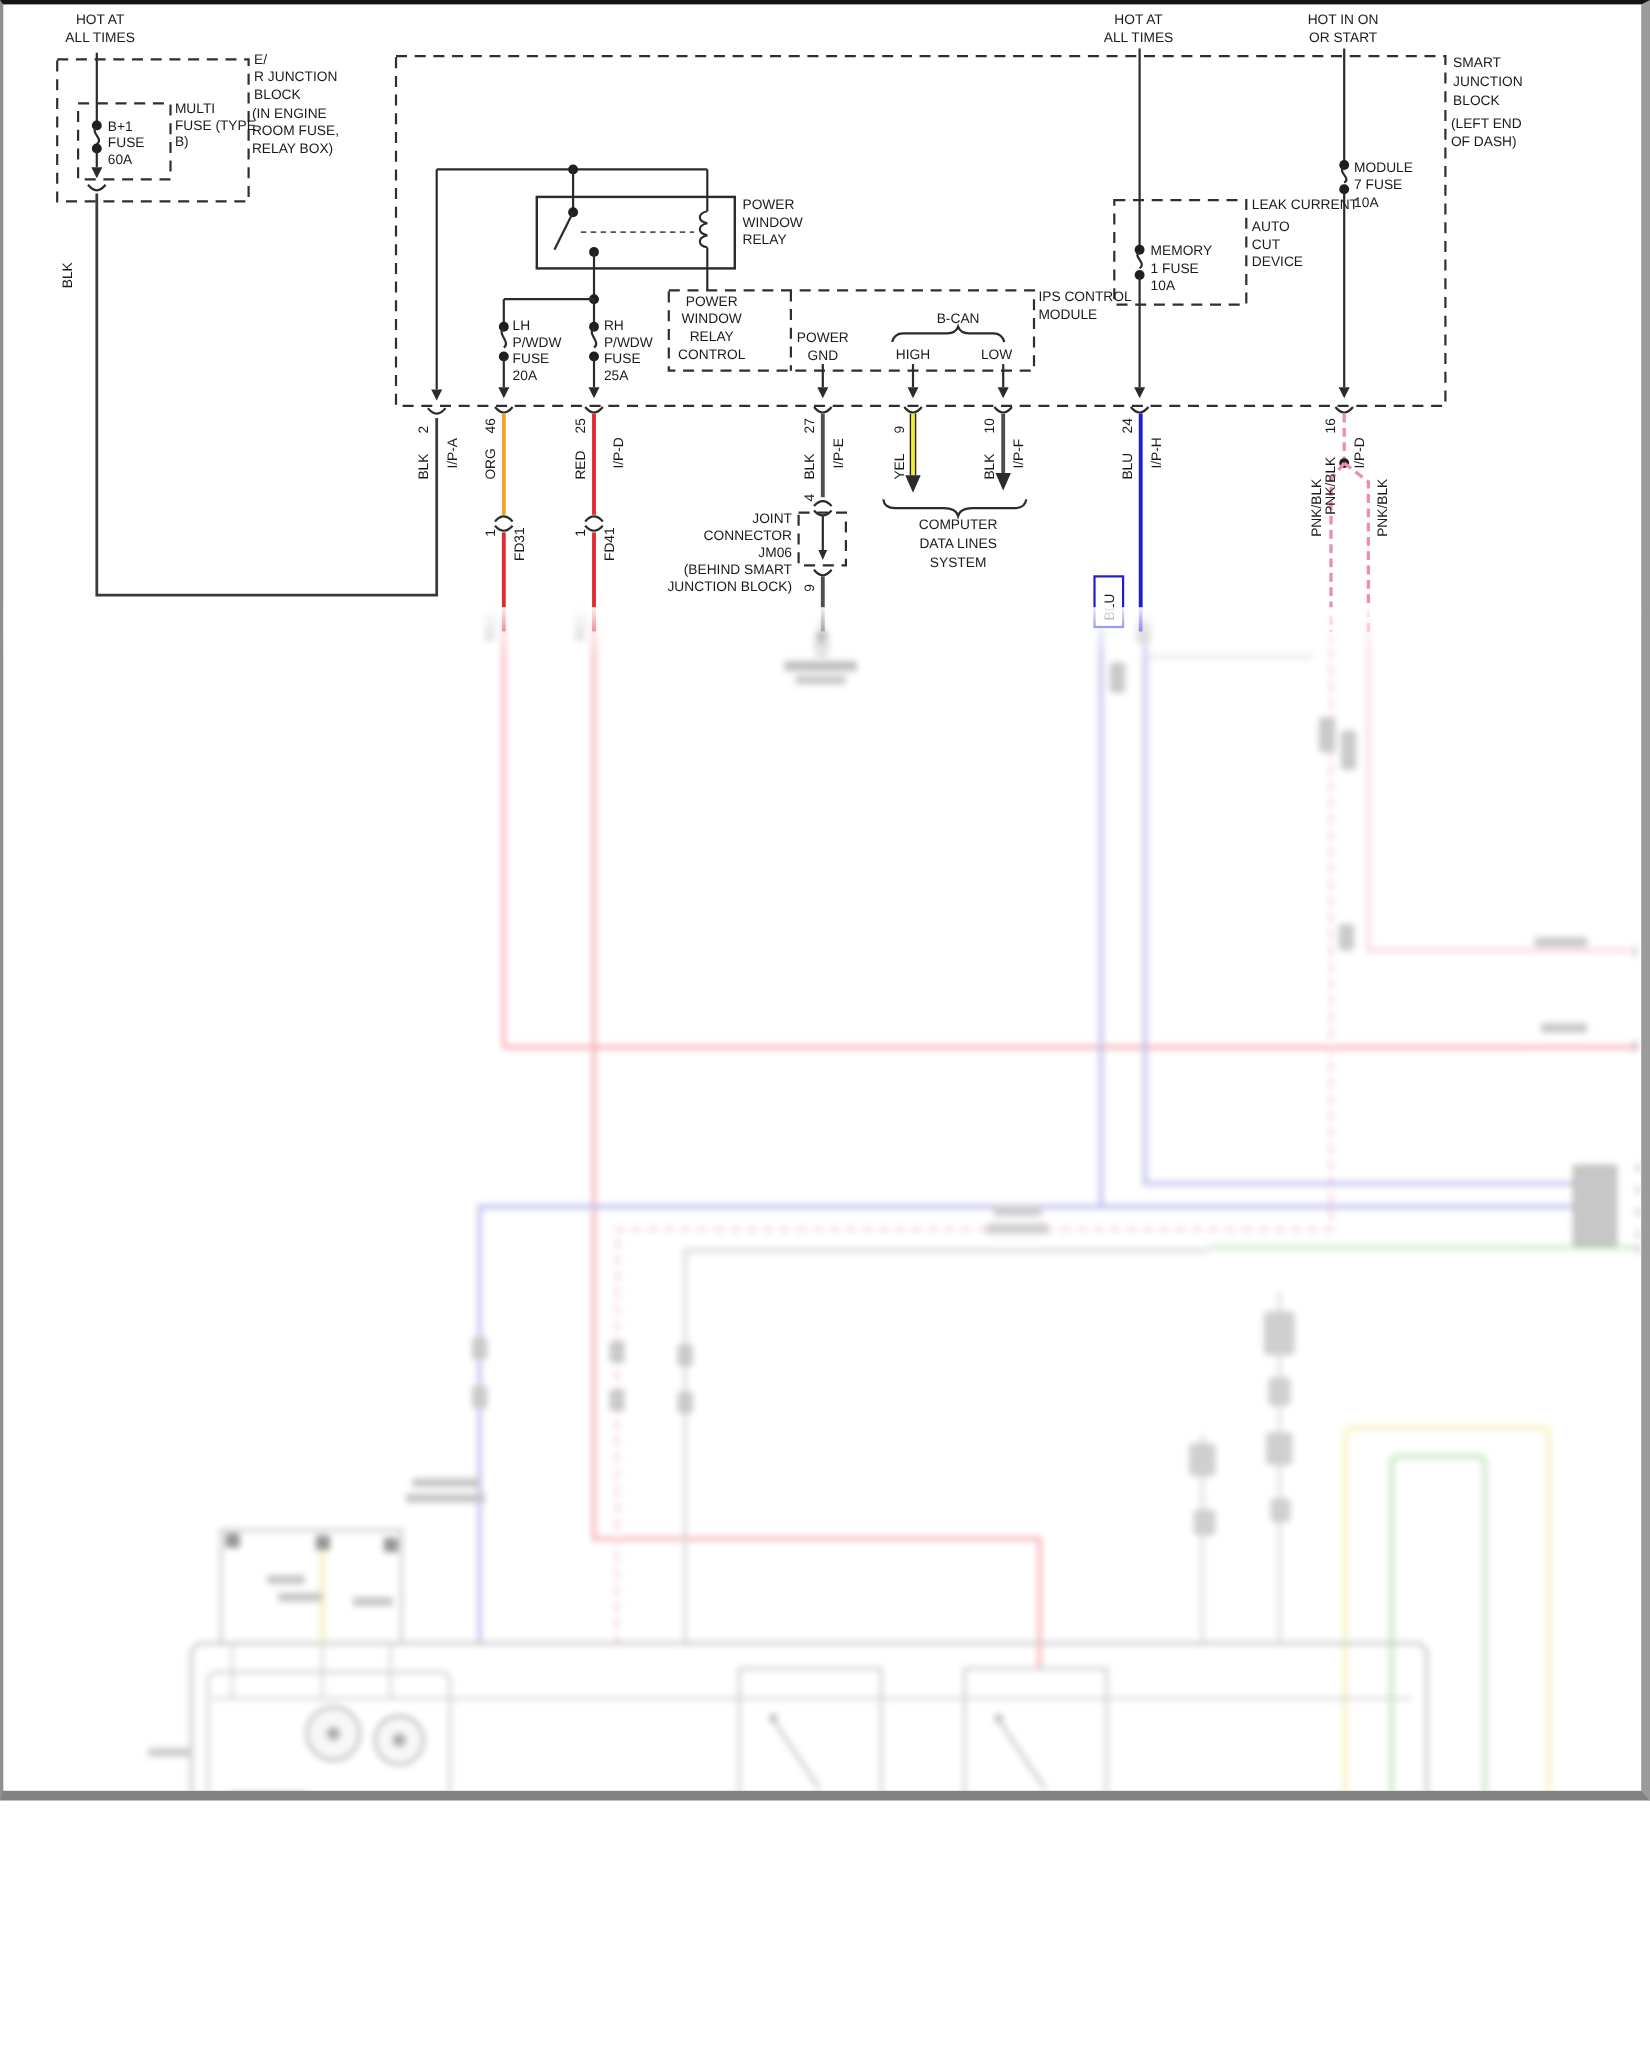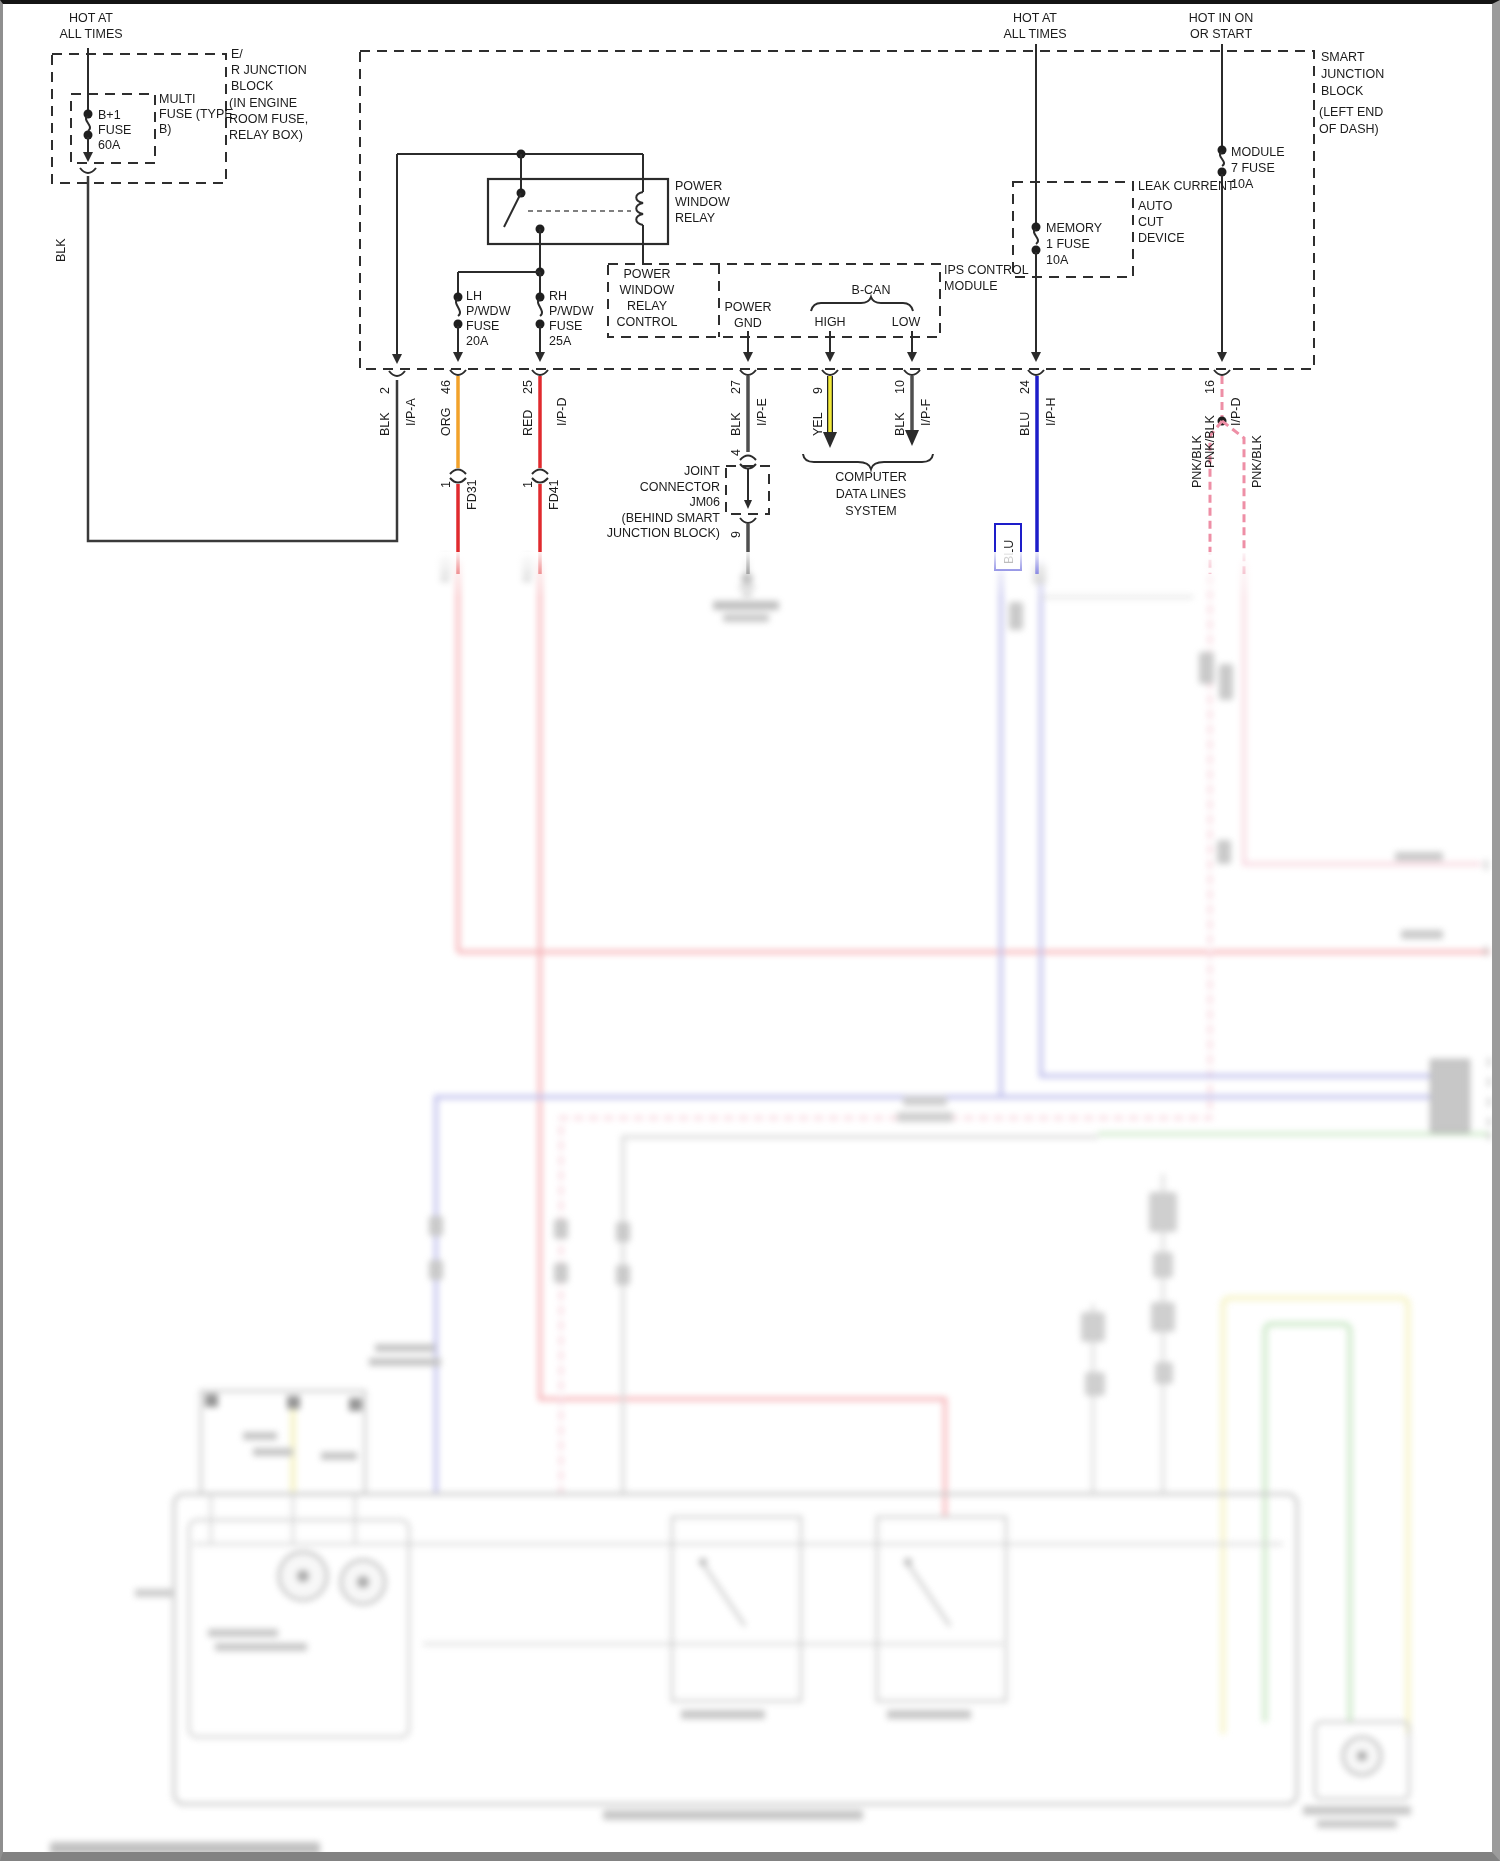--- a/index.html
+++ b/index.html
@@ -1,16 +1,16 @@
 <!DOCTYPE html>
 <html><head>
 <meta charset="utf-8">
 <style>
   html,body{margin:0;padding:0;background:#ffffff}
-  .frame{position:relative;width:1500px;height:1861px;box-sizing:border-box;
+  .frame{position:relative;width:1500px;height:1637px;box-sizing:border-box;
          border-top:4px solid #141414;border-left:3px solid #8f8f8f;
          border-right:8px solid #9b9b9b;border-bottom:9px solid #828282;
          background:#fff;overflow:hidden}
   .frame svg{position:absolute;top:0;left:0}
   .blur{filter:blur(3px);opacity:.55}
   .fade{position:absolute;left:0;top:548px;width:100%;height:46px;z-index:5;
         background:linear-gradient(rgba(255,255,255,.92),rgba(255,255,255,0));pointer-events:none}
   text{font-family:"Liberation Sans",sans-serif;font-size:12.5px;fill:#1b1b1b}
   .ctr{text-anchor:middle}.re{text-anchor:end}
   .ln{stroke:#2b2b2b;stroke-width:2;fill:none}

